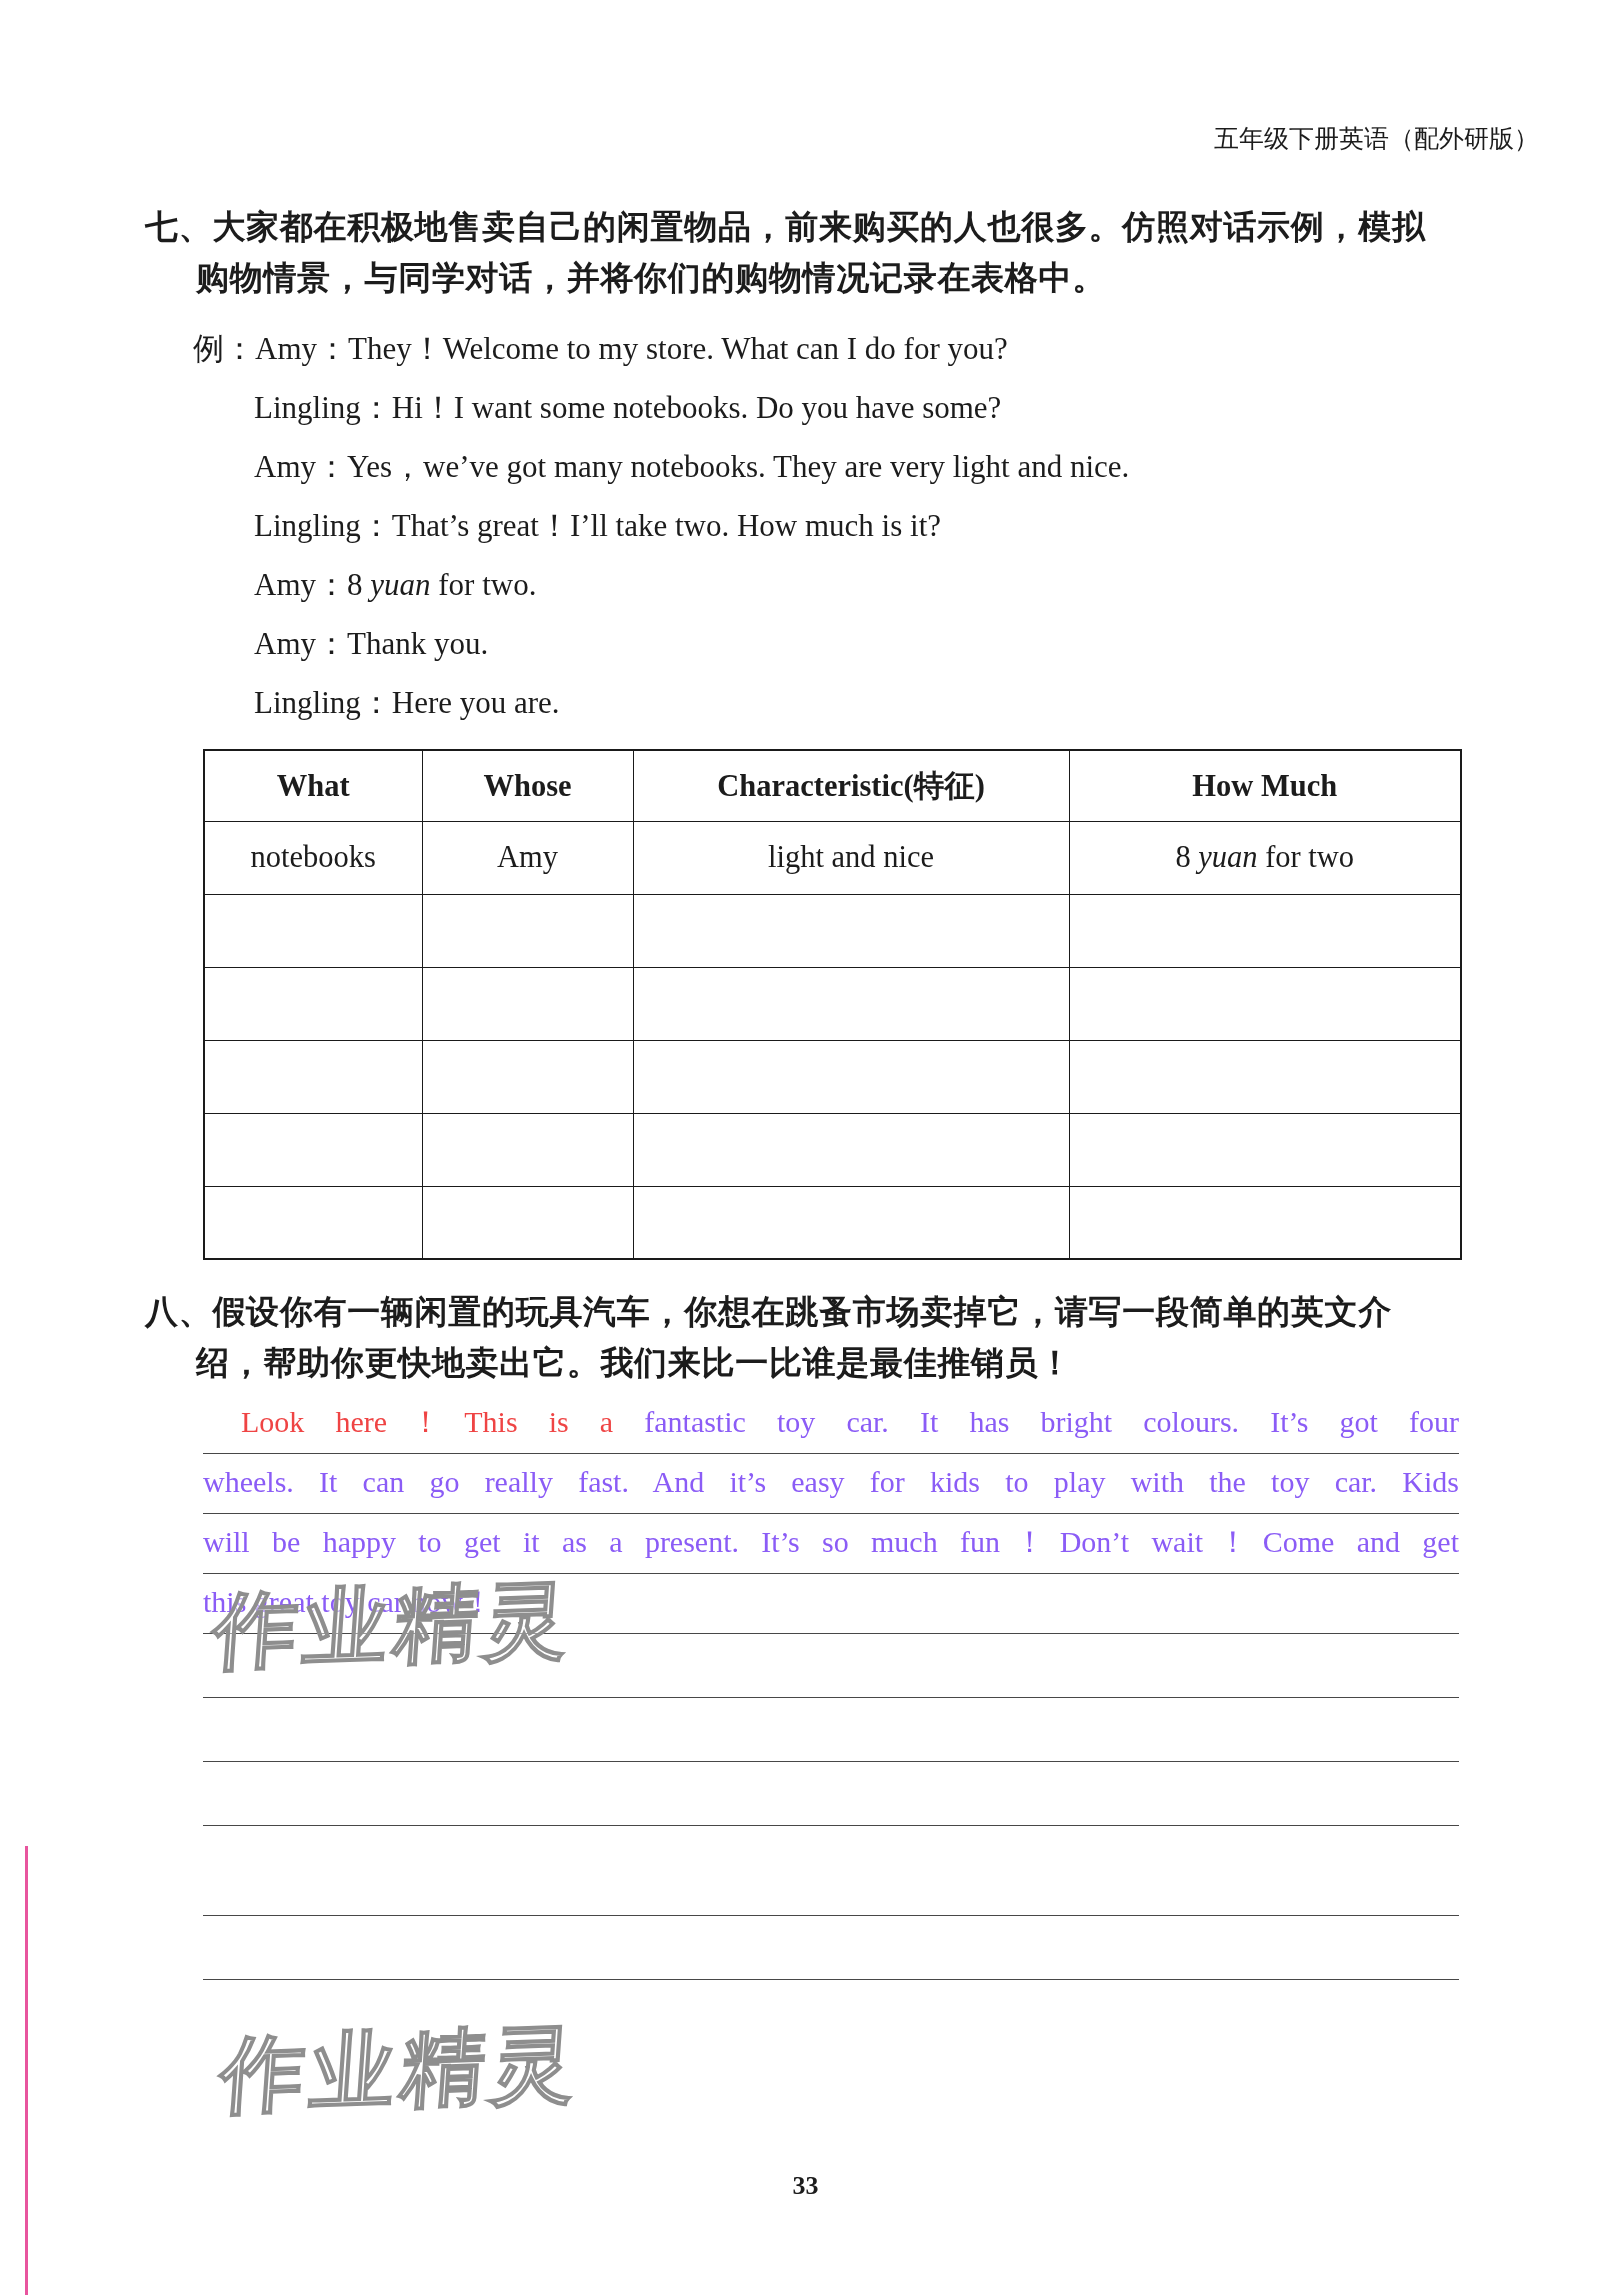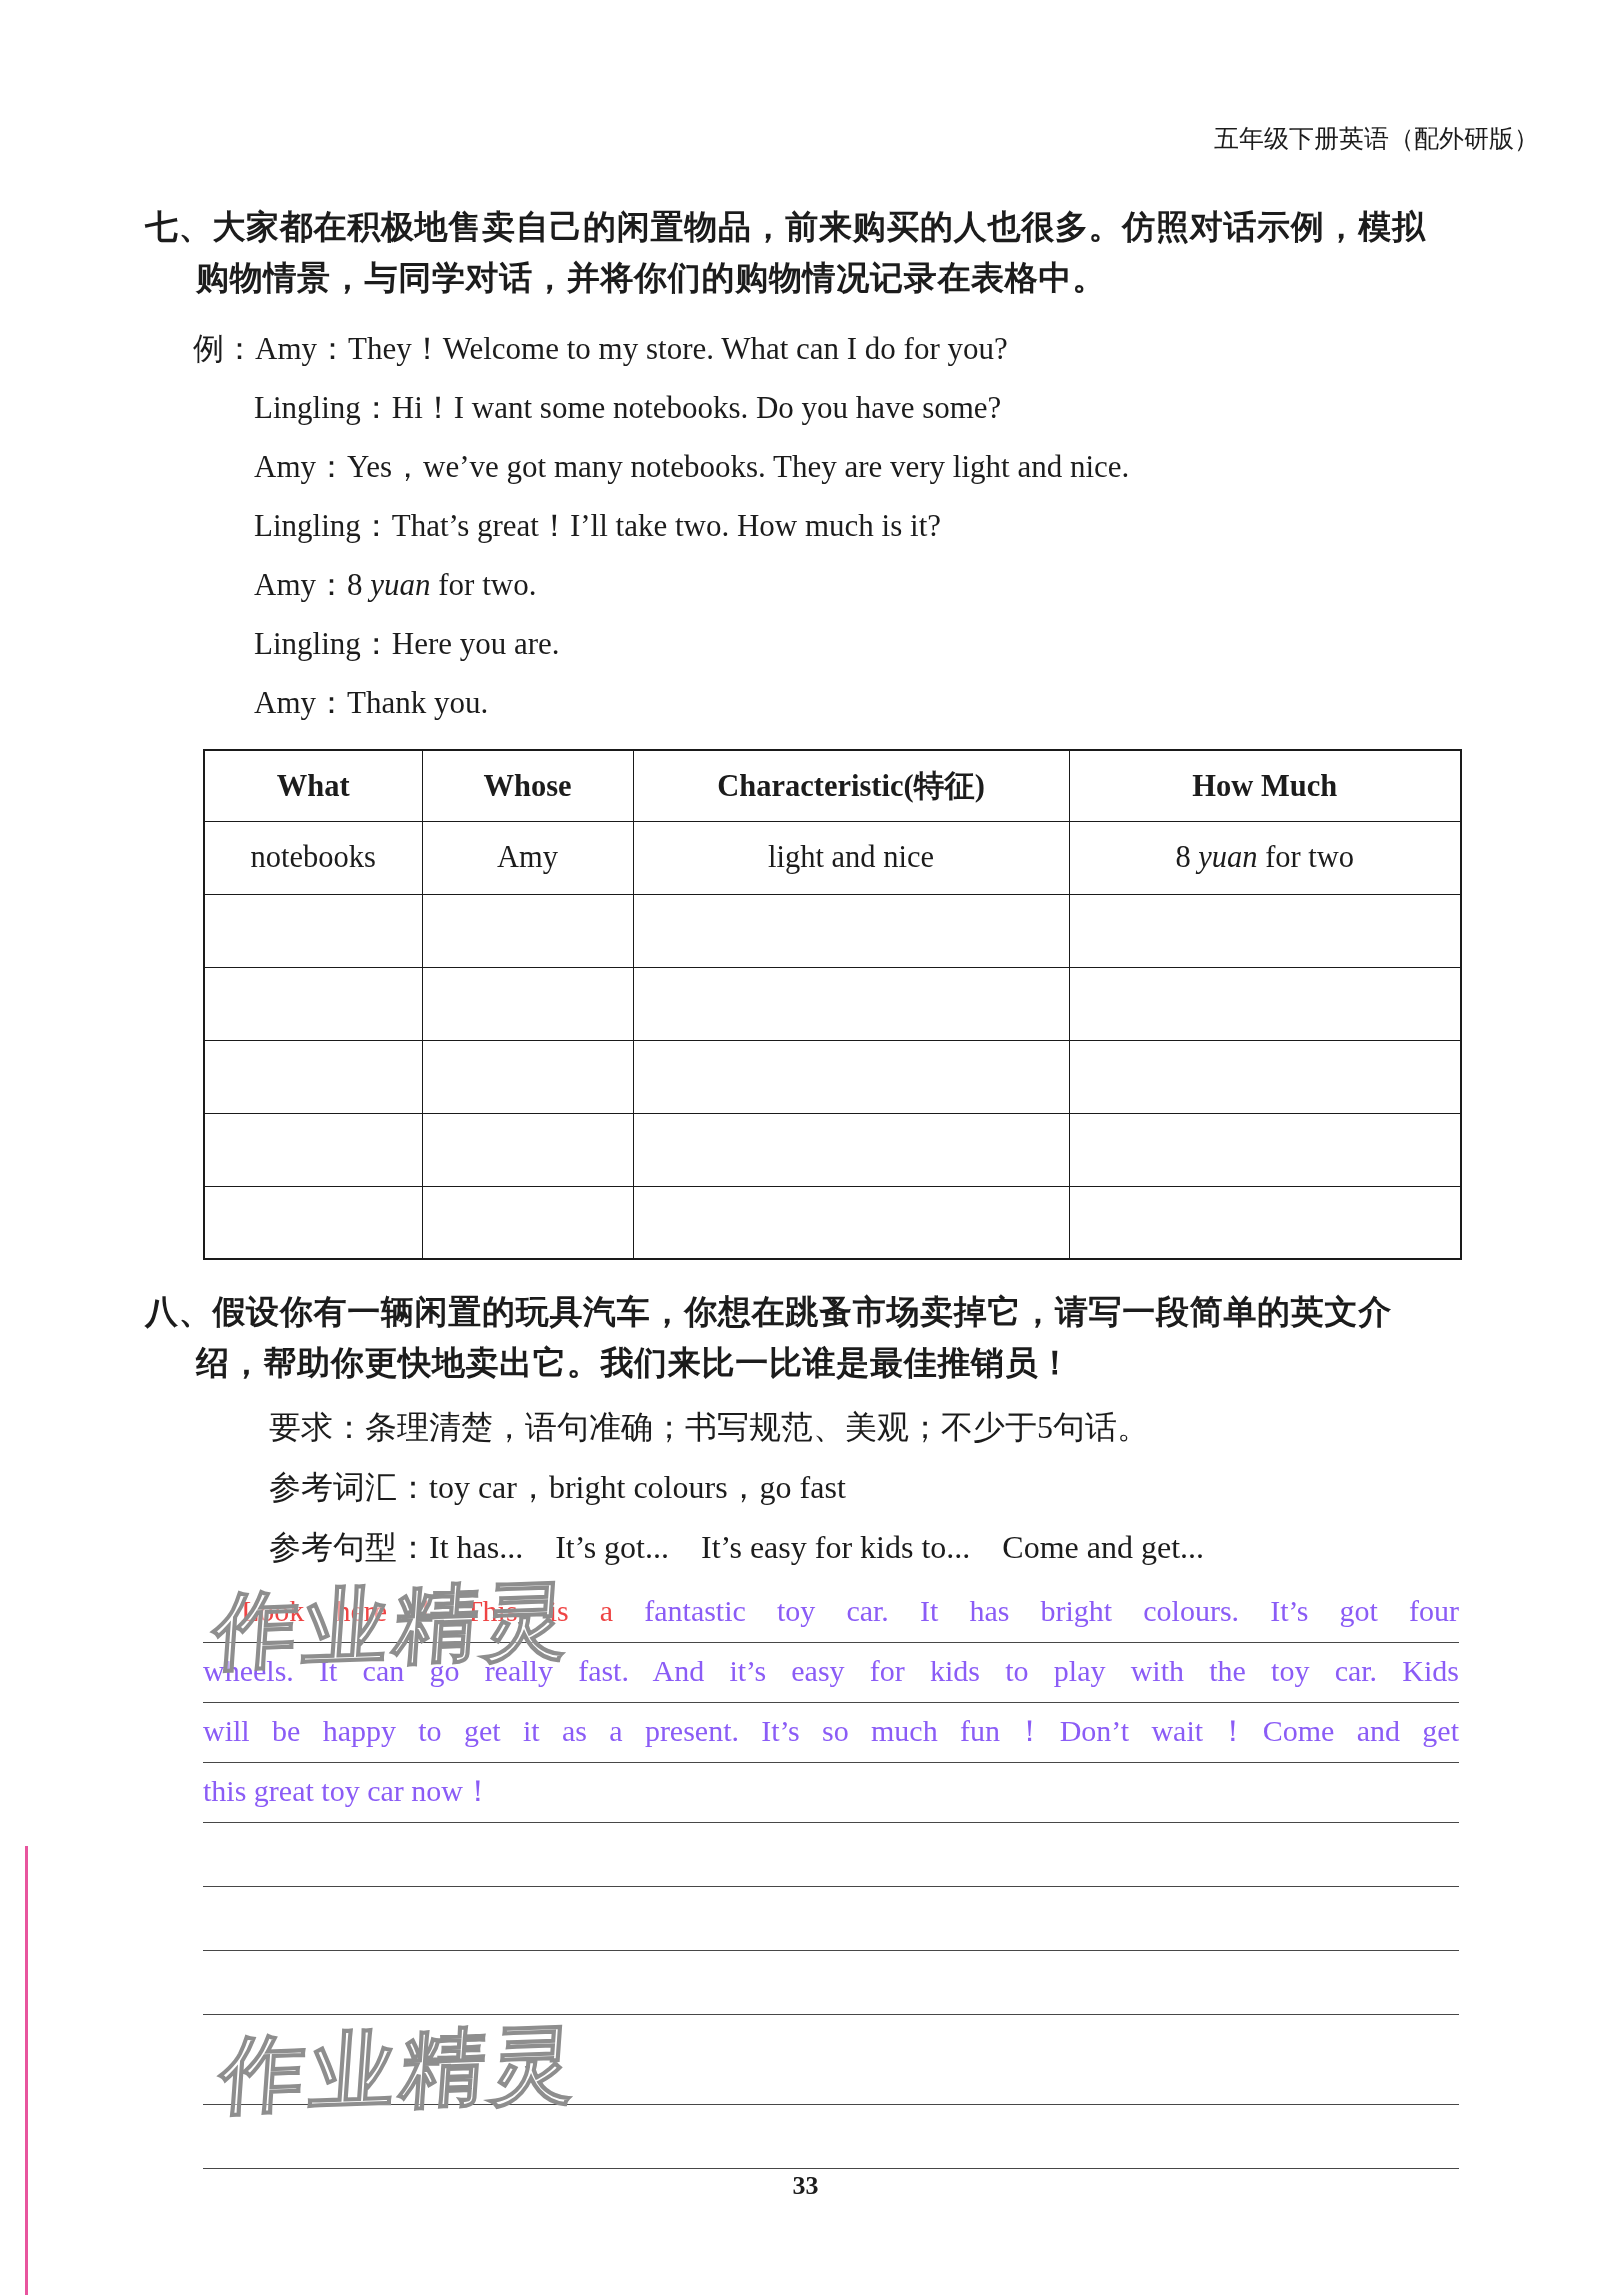--- a/index.html
+++ b/index.html
@@ -136,22 +136,22 @@
       <div class="hline1">七、大家都在积极地售卖自己的闲置物品，前来购买的人也很多。仿照对话示例，模拟</div>
       <div class="hline2">购物情景，与同学对话，并将你们的购物情况记录在表格中。</div>
     </div>
 
     <div class="dialogue">
       <div class="dline dfirst"><span>例：</span><span>Amy：</span><span>They！Welcome to my store. What can I do for you?</span></div>
       <div class="dline"><span>Lingling：</span><span>Hi！I want some notebooks. Do you have some?</span></div>
       <div class="dline"><span>Amy：</span><span>Yes，we’ve got many notebooks. They are very light and nice.</span></div>
       <div class="dline"><span>Lingling：</span><span>That’s great！I’ll take two. How much is it?</span></div>
       <div class="dline"><span>Amy：</span><span>8 </span><i>yuan</i><span> for two.</span></div>
+      <div class="dline"><span>Amy：</span><span>Thank you.</span></div>
       <div class="dline"><span>Lingling：</span><span>Here you are.</span></div>
-      <div class="dline"><span>Amy：</span><span>Thank you.</span></div>
     </div>
 
     <table class="record">
       <colgroup>
           <col class="c1">
           <col class="c2">
           <col class="c3">
           <col class="c4">
         </colgroup>
       <thead>
@@ -202,25 +202,20 @@
       </tbody>
     </table>
   </section>
 
   <section>
     <div class="heading s8">
       <div class="hline1">八、假设你有一辆闲置的玩具汽车，你想在跳蚤市场卖掉它，请写一段简单的英文介</div>
       <div class="hline2">绍，帮助你更快地卖出它。我们来比一比谁是最佳推销员！</div>
     </div>
 
-    <div class="reqs">
-      <div class="req">要求：条理清楚，语句准确；书写规范、美观；不少于5句话。</div>
-      <div class="req">参考词汇：toy car，bright colours，go fast</div>
-      <div class="req">参考句型：It has...　It’s got...　It’s easy for kids to...　Come and get...</div>
-    </div>
 
     <div class="answer">
       <div class="ans-line justify indent"><span class="black">Look here！This is a </span><span class="pink">fantastic toy car. It has bright colours. It’s got four</span></div>
       <div class="ans-line justify"><span class="pink">wheels. It can go really fast. And it’s easy for kids to play with the toy car. Kids</span></div>
       <div class="ans-line justify"><span class="pink">will be happy to get it as a present. It’s so much fun！Don’t wait！Come and get</span></div>
       <div class="ans-line"><span class="pink">this great toy car now！</span></div>
       <div class="blank-line"></div>
       <div class="blank-line"></div>
       <div class="blank-line"></div>
       <div class="blank-line g2"></div>

